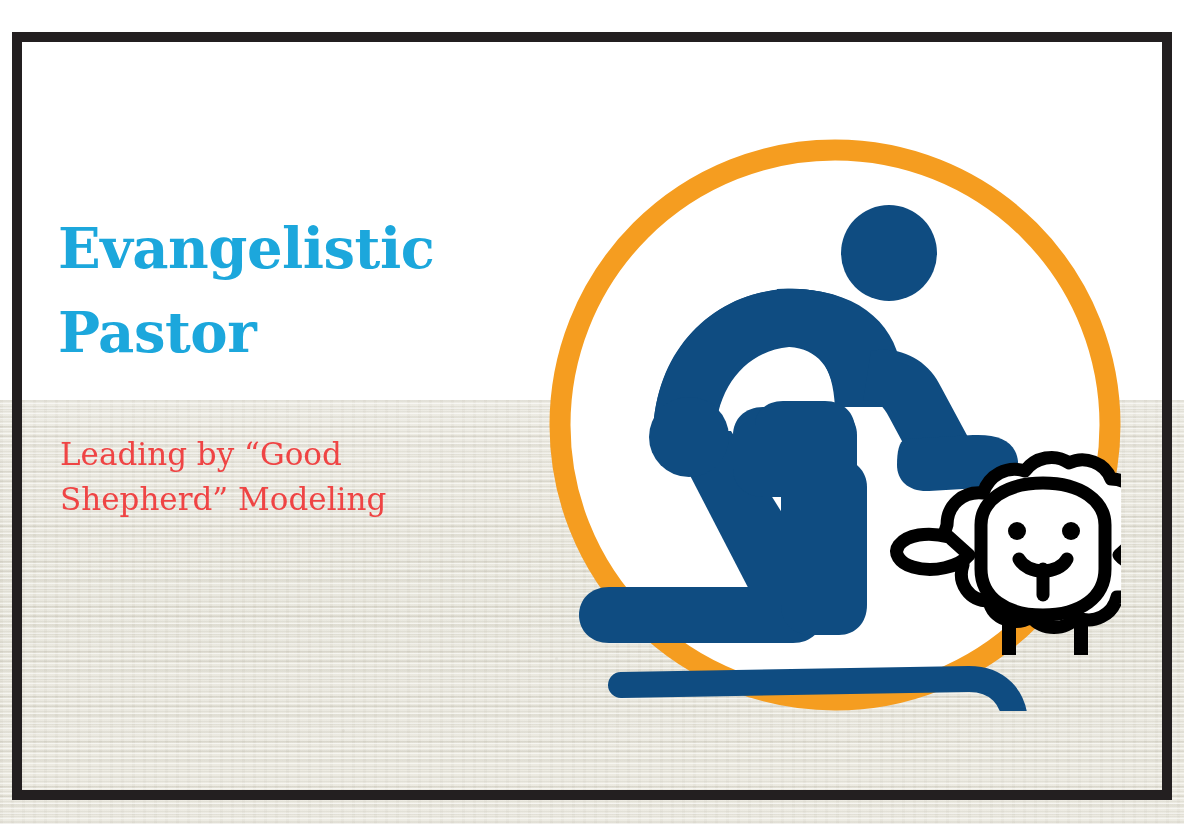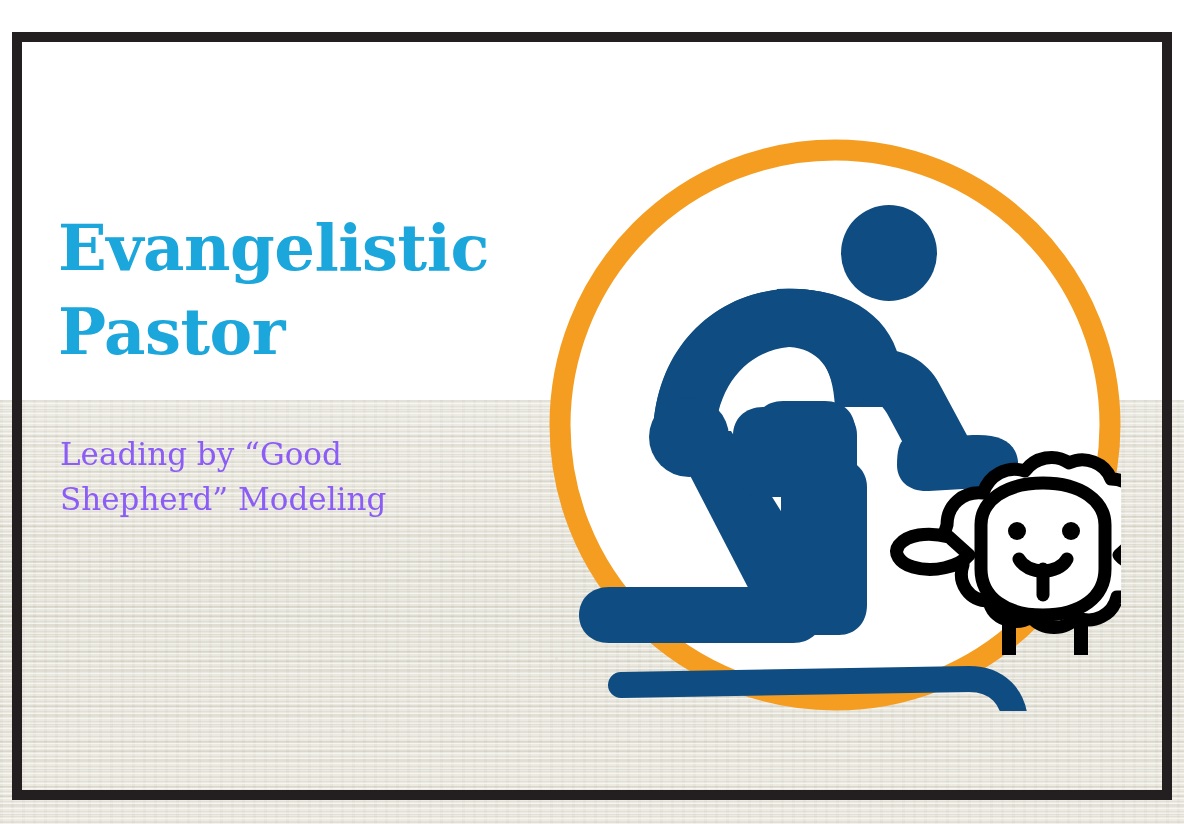--- a/index.html
+++ b/index.html
@@ -92,32 +92,32 @@
 
   
   .title {
     position: absolute;
     left: 58px;
     top: 206px;
     width: 520px;
     color: #1ca7dc;
     font-family: "DejaVu Serif", "Liberation Serif", serif;
     font-weight: bold;
-    font-size: 64px;
+    font-size: 56px;
     line-height: 84px;
     letter-spacing: -0.5px;
     white-space: pre-line;
   }
 
   .subtitle {
     position: absolute;
     left: 60px;
     top: 432px;
     width: 430px;
-    color: #8b5cf6;
+    color: #ef4444;
     font-family: "DejaVu Serif", "Liberation Serif", serif;
     font-weight: normal;
     font-size: 31px;
     line-height: 45px;
     white-space: pre-line;
   }
 
   
   .logo {
     position: absolute;

